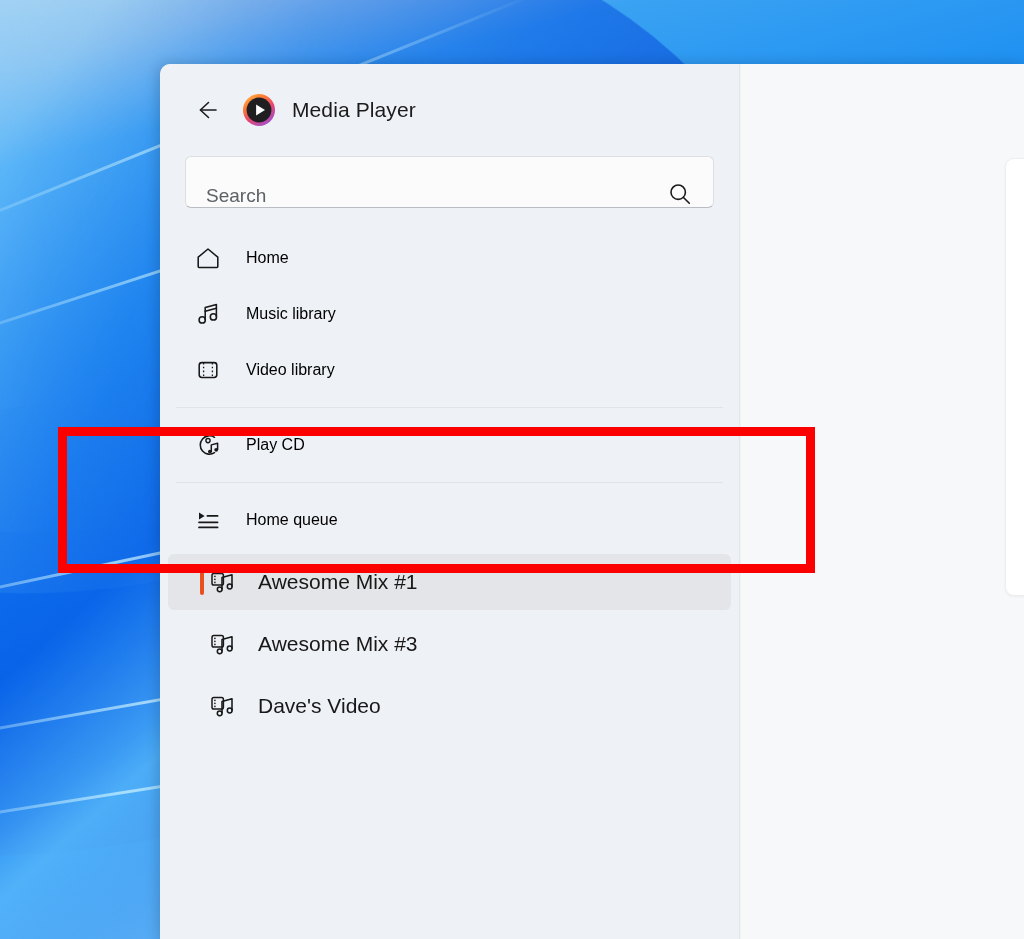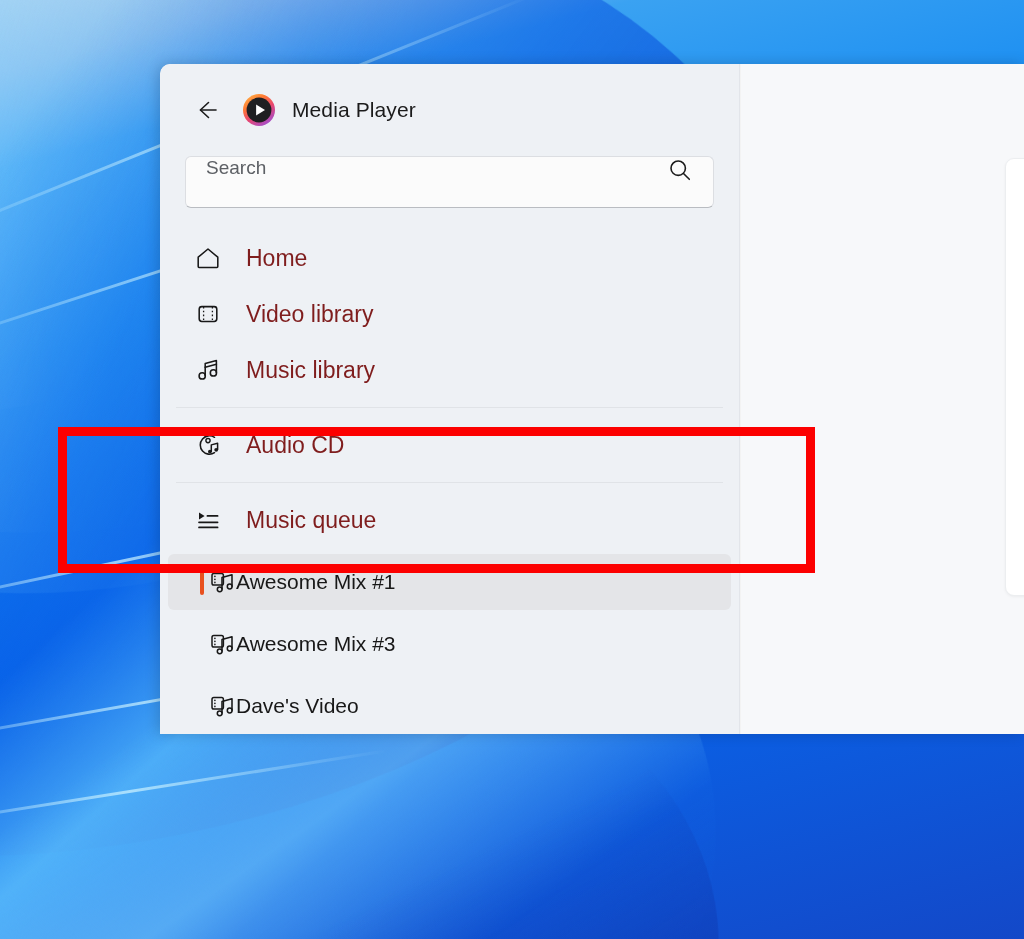--- a/index.html
+++ b/index.html
@@ -57,21 +57,21 @@
     height:3px; border-radius:3px;
   }
   .st1 { left:-120px; top:120px; width:680px; transform:rotate(-22deg); }
   .st2 { left:-140px; top:250px; width:720px; transform:rotate(-18deg); }
   .st3 { left:-160px; top:560px; width:560px; transform:rotate(-12deg); }
   .st4 { left:-150px; top:700px; width:600px; transform:rotate(-10deg); }
   .st5 { left:-130px; top:790px; width:520px; transform:rotate(-9deg); }
 
   
   #window {
-    position:absolute; left:160px; top:64px; width:864px; height:670px;
+    position:absolute; left:160px; top:64px; width:864px; height:875px;
     background:#f3f3f3;
     border-top-left-radius:10px;
     overflow:hidden;
     box-shadow:-2px 0 14px rgba(0,0,0,.18);
   }
   #sidebar {
     position:absolute; left:0; top:0; width:580px; height:100%;
     background:#eef1f5;
     border-top-left-radius:10px;
     border-right:1px solid #e2e5ea;
@@ -92,47 +92,47 @@
   .app-icon { width:34px; height:34px; flex:0 0 auto; }
   .app-title {
     font-size:21px; color:#1b1b1b; letter-spacing:.1px; white-space:nowrap;
   }
 
   
   .search-wrap { padding:0 25px; }
   .search-box {
     height:52px; background:#fbfbfb; border:1px solid #dcdee2;
     border-bottom:1.6px solid #b9bcc1;
-    border-radius:6px; display:flex; align-items:flex-start;
+    border-radius:6px; display:flex; align-items:flex-end;
     padding:0 20px; position:relative;
   }
   .search-input {
     flex:1; border:none; outline:none; background:transparent;
     font-family:"Liberation Sans", sans-serif; font-size:19px; color:#1b1b1b;
   }
   .search-input::placeholder { color:#5d6065; opacity:1; }
   .search-icon { width:26px; height:26px; flex:0 0 auto; }
 
   
   .nav { margin-top:22px; }
   .nav-row {
     position:relative; display:flex; align-items:center;
     height:56px; margin:0 8px; padding-left:26px; gap:24px;
     border-radius:6px; cursor:pointer;
   }
   .nav-row .nav-icon { width:28px; height:28px; flex:0 0 auto; display:block; }
-  .nav-row .nav-label { font-size:23px; color:#7f1d1d; white-space:nowrap; }
+  .nav-row .nav-label { font-size:16px; color:#000000; white-space:nowrap; }
   .nav-sep { height:1px; background:#e0e3e7; margin:9px 16px; }
 
   .chevron { position:absolute; right:26px; width:20px; height:20px; }
 
   
   .sub-row {
     position:relative; display:flex; align-items:center;
-    height:56px; margin:6px 8px; padding-left:40px; 
+    height:56px; margin:6px 8px; padding-left:40px; gap:22px;
     border-radius:6px; cursor:pointer;
   }
   .sub-row.selected { background:#e4e5e8; }
   .sel-bar {
     position:absolute; left:32px; top:50%; transform:translateY(-50%);
     width:4px; height:26px; border-radius:2px;
   }
   .sub-row .sub-icon { width:28px; height:28px; flex:0 0 auto; display:block; }
   .sub-row .sub-label { font-size:21px; color:#181818; white-space:nowrap; }
 
@@ -210,60 +210,60 @@
 
       <div class="nav-row">
         <svg class="nav-icon" viewBox="0 0 28 28">
           <path d="M4.2 13.2 L14 5.0 L23.8 13.2 L23.8 22.6 Q23.8 23.4 23.0 23.4 L5.0 23.4 Q4.2 23.4 4.2 22.6 Z" fill="none" stroke="#181818" stroke-width="1.55" stroke-linejoin="round"></path>
         </svg>
         <div class="nav-label">Home</div>
       </div>
 
       <div class="nav-row">
         <svg class="nav-icon" viewBox="0 0 28 28">
-          <rect x="5.2" y="6.6" width="17.6" height="14.8" rx="2.6" fill="none" stroke="#181818" stroke-width="1.55"></rect>
-          <line x1="9.6" y1="6.8" x2="9.6" y2="21.2" stroke="#181818" stroke-width="1.3" stroke-dasharray="1.6 2.3"></line>
-          <line x1="18.4" y1="6.8" x2="18.4" y2="21.2" stroke="#181818" stroke-width="1.3" stroke-dasharray="1.6 2.3"></line>
-        </svg>
-        <div class="nav-label">Video library</div>
-      </div>
-
-      <div class="nav-row">
-        <svg class="nav-icon" viewBox="0 0 28 28">
           <path d="M11.2 19.5 L11.2 7.6 L22.4 4.6 L22.4 16.5" fill="none" stroke="#181818" stroke-width="1.55" stroke-linejoin="round" stroke-linecap="round"></path>
           <line x1="11.2" y1="11.3" x2="22.4" y2="8.3" stroke="#181818" stroke-width="1.55" stroke-linecap="round"></line>
           <circle cx="8.2" cy="19.9" r="3.1" fill="none" stroke="#181818" stroke-width="1.55"></circle>
           <circle cx="19.4" cy="16.9" r="3.1" fill="none" stroke="#181818" stroke-width="1.55"></circle>
         </svg>
         <div class="nav-label">Music library</div>
+      </div>
+
+      <div class="nav-row">
+        <svg class="nav-icon" viewBox="0 0 28 28">
+          <rect x="5.2" y="6.6" width="17.6" height="14.8" rx="2.6" fill="none" stroke="#181818" stroke-width="1.55"></rect>
+          <line x1="9.6" y1="6.8" x2="9.6" y2="21.2" stroke="#181818" stroke-width="1.3" stroke-dasharray="1.6 2.3"></line>
+          <line x1="18.4" y1="6.8" x2="18.4" y2="21.2" stroke="#181818" stroke-width="1.3" stroke-dasharray="1.6 2.3"></line>
+        </svg>
+        <div class="nav-label">Video library</div>
       </div>
 
       <div class="nav-sep"></div>
 
       <div class="nav-row">
         <svg class="nav-icon" viewBox="0 0 28 28">
           <path d="M20.5 6.3 A9.2 9.2 0 1 0 20.5 21.7" fill="none" stroke="#181818" stroke-width="1.55" stroke-linecap="round"></path>
           <circle cx="14" cy="9.6" r="2.1" fill="none" stroke="#181818" stroke-width="1.4"></circle>
           <path d="M17.3 20.4 L17.3 13.9 L23.6 12.2 L23.6 18.6" fill="none" stroke="#181818" stroke-width="1.5" stroke-linejoin="round" stroke-linecap="round"></path>
           <circle cx="15.9" cy="20.6" r="1.9" fill="#181818"></circle>
           <circle cx="22.2" cy="18.8" r="1.9" fill="#181818"></circle>
         </svg>
-        <div class="nav-label">Audio CD</div>
+        <div class="nav-label">Play CD</div>
       </div>
 
       <div class="nav-sep"></div>
 
       <div class="nav-row">
         <svg class="nav-icon" viewBox="0 0 28 28">
           <path d="M5.0 6.4 L10.6 9.9 L5.0 13.4 Z" fill="#181818"></path>
           <line x1="13.4" y1="9.9" x2="23.6" y2="9.9" stroke="#181818" stroke-width="1.7" stroke-linecap="round"></line>
           <line x1="5.0" y1="16.3" x2="23.6" y2="16.3" stroke="#181818" stroke-width="1.7" stroke-linecap="round"></line>
           <line x1="5.0" y1="21.4" x2="23.6" y2="21.4" stroke="#181818" stroke-width="1.7" stroke-linecap="round"></line>
         </svg>
-        <div class="nav-label">Music queue</div>
+        <div class="nav-label">Home queue</div>
       </div>
 
 
       <div class="sub-row selected">
         <div class="sel-bar" style="background:#e8501e"></div>
         <svg class="sub-icon" viewBox="0 0 28 28">
           <rect x="4.0" y="5.6" width="11.4" height="11.4" rx="1.8" fill="none" stroke="#181818" stroke-width="1.5"></rect>
           <line x1="6.9" y1="8.2" x2="6.9" y2="8.4" stroke="#181818" stroke-width="1.6" stroke-linecap="round"></line>
           <line x1="6.9" y1="11.3" x2="6.9" y2="11.5" stroke="#181818" stroke-width="1.6" stroke-linecap="round"></line>
           <line x1="6.9" y1="14.4" x2="6.9" y2="14.6" stroke="#181818" stroke-width="1.6" stroke-linecap="round"></line>

